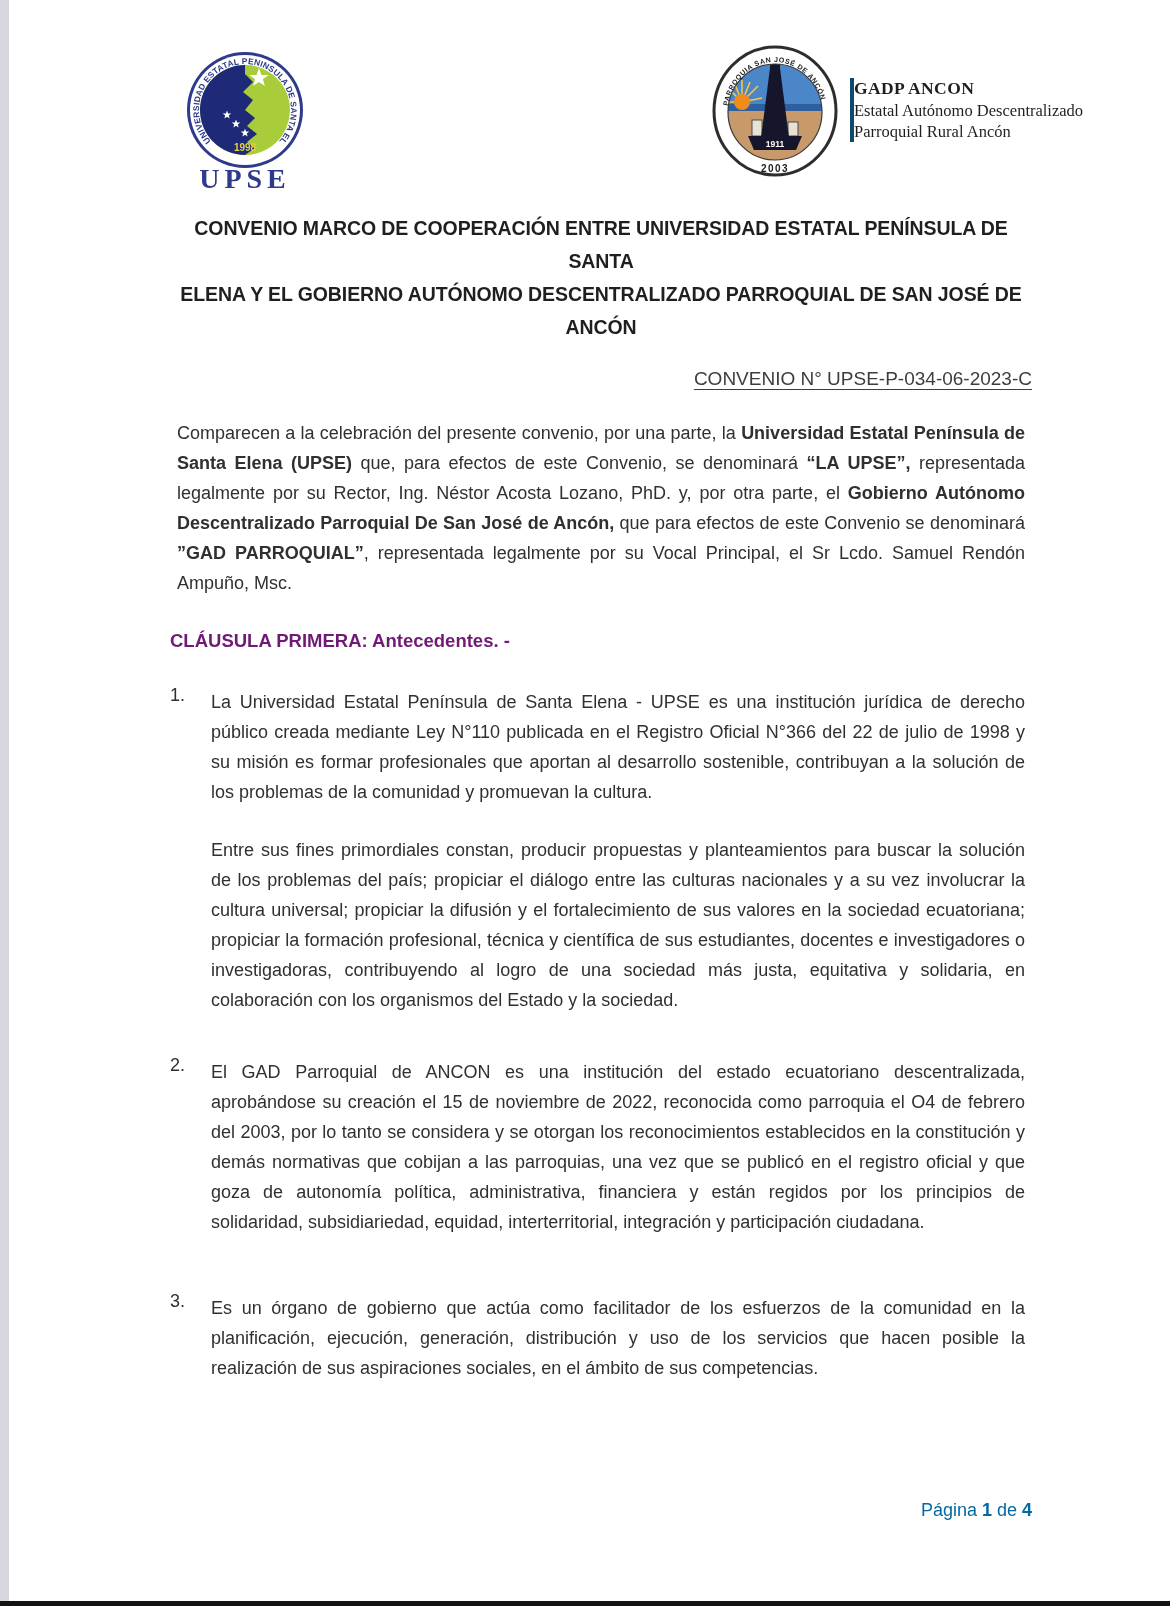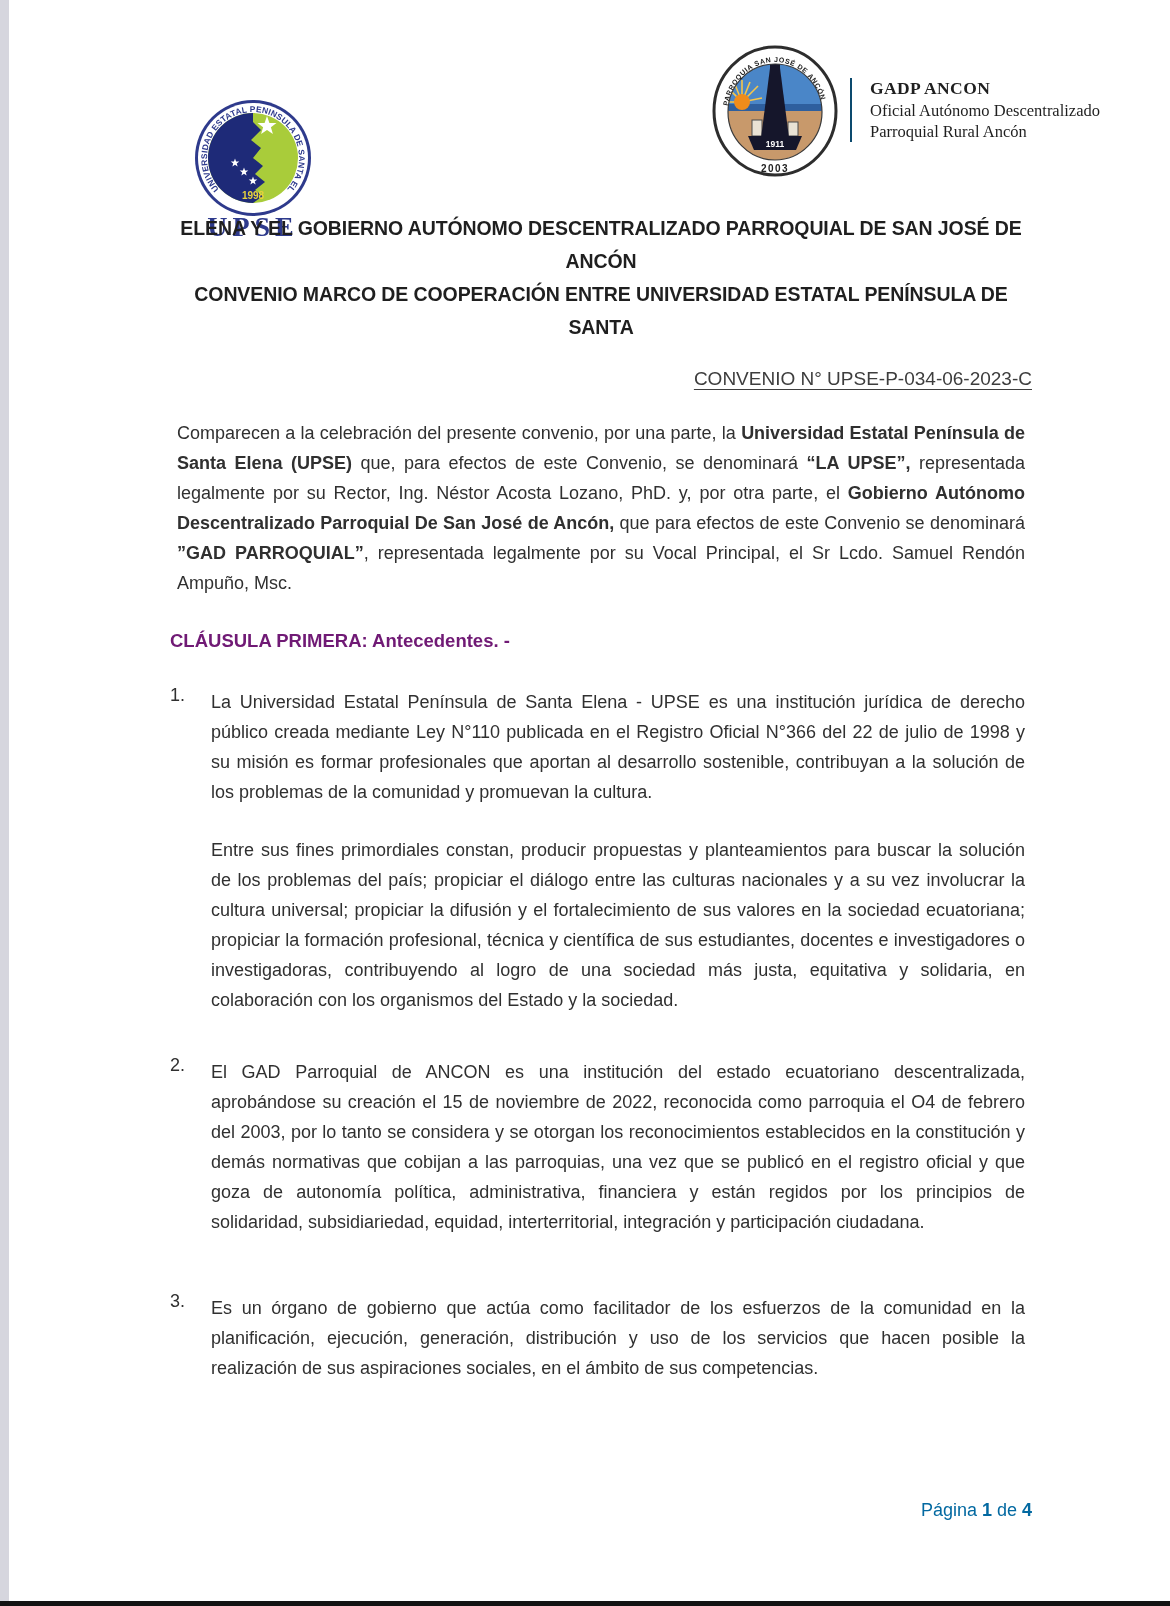--- a/index.html
+++ b/index.html
@@ -4,24 +4,24 @@
 <style>
   html,body { margin:0; padding:0; background:#ffffff; }
   .page {
     position:relative; width:1170px; height:1606px; background:#ffffff;
     font-family:"Liberation Sans", sans-serif; color:#303030; overflow:hidden;
   }
   .edge-left  { position:absolute; left:0; top:0; width:9px; height:1606px; background:#d6d6de; }
   .edge-bottom{ position:absolute; left:0; bottom:0; width:1170px; height:5px; background:#131313; }
 
   
-  .upse-logo { position:absolute; left:190px; top:48px;margin-top:48px; }
+  .upse-logo { position:absolute; left:182px; top:48px; }
   .ancon-group { position:absolute; left:710px; top:44px; display:flex; align-items:flex-start; }
   .gadp-caption {
-    margin-left:10px; margin-top:34px; border-left:2px solid #0c4a6e; padding-left:18px;
+    margin-left:10px; margin-top:34px; border-left:4px solid #0c4a6e; padding-left:0;
     font-family:"Liberation Serif", serif; color:#1f1f1f;
   }
   .gadp-title { font-size:17.5px; font-weight:bold; letter-spacing:0.4px; line-height:1.25; }
   .gadp-line  { font-size:16.5px; line-height:1.28; }
 
   
   .content { position:absolute; left:170px; top:0; width:862px; }
   .doc-title {
     margin-top:212px; text-align:center; font-weight:bold; font-size:19.5px;
     line-height:33px; color:#1f1f1f; letter-spacing:-0.1px;
@@ -104,29 +104,29 @@
         <text x="65" y="103" text-anchor="middle" font-size="8.5" font-weight="bold" fill="#ffffff">1911</text>
       </g>
       <ellipse cx="65" cy="68" rx="47" ry="48" fill="none" stroke="#3a3a3a" stroke-width="1.2"></ellipse>
       <text font-size="7" font-weight="bold" fill="#222222" letter-spacing="0.6">
         <textPath href="#anconArc" startOffset="10">PARROQUIA SAN JOSÉ DE ANCÓN</textPath>
       </text>
       <text x="65" y="128" text-anchor="middle" font-size="10" font-weight="bold" fill="#222222" letter-spacing="1.5">2003</text>
     </svg>
     <div class="gadp-caption">
       <div class="gadp-title">GADP ANCON</div>
-      <div class="gadp-line">Oficial Autónomo Descentralizado</div>
+      <div class="gadp-line">Estatal Autónomo Descentralizado</div>
       <div class="gadp-line">Parroquial Rural Ancón</div>
     </div>
   </div>
 
   <div class="content">
     <div class="doc-title">
+      <div>CONVENIO MARCO DE COOPERACIÓN ENTRE UNIVERSIDAD ESTATAL PENÍNSULA DE SANTA</div>
       <div>ELENA Y EL GOBIERNO AUTÓNOMO DESCENTRALIZADO PARROQUIAL DE SAN JOSÉ DE ANCÓN</div>
-      <div>CONVENIO MARCO DE COOPERACIÓN ENTRE UNIVERSIDAD ESTATAL PENÍNSULA DE SANTA</div>
     </div>
 
     <div class="convenio-number">
       <span>CONVENIO N° UPSE-P-034-06-2023-C</span>
     </div>
 
     <p class="para intro"><span>Comparecen a la celebración del presente convenio, por una parte, la </span><b>Universidad Estatal Península de Santa Elena (UPSE)</b><span> que, para efectos de este Convenio, se denominará </span><b>“LA UPSE”,</b><span> representada legalmente por su Rector, Ing. Néstor Acosta Lozano, PhD. y, por otra parte, el </span><b>Gobierno Autónomo Descentralizado Parroquial De San José de Ancón,</b><span> que para efectos de este Convenio se denominará </span><b>”GAD PARROQUIAL”</b><span>, representada legalmente por su Vocal Principal, el Sr Lcdo. Samuel Rendón Ampuño, Msc.</span></p>
 
 
     <p class="clause-heading">CLÁUSULA PRIMERA: Antecedentes. -</p>

